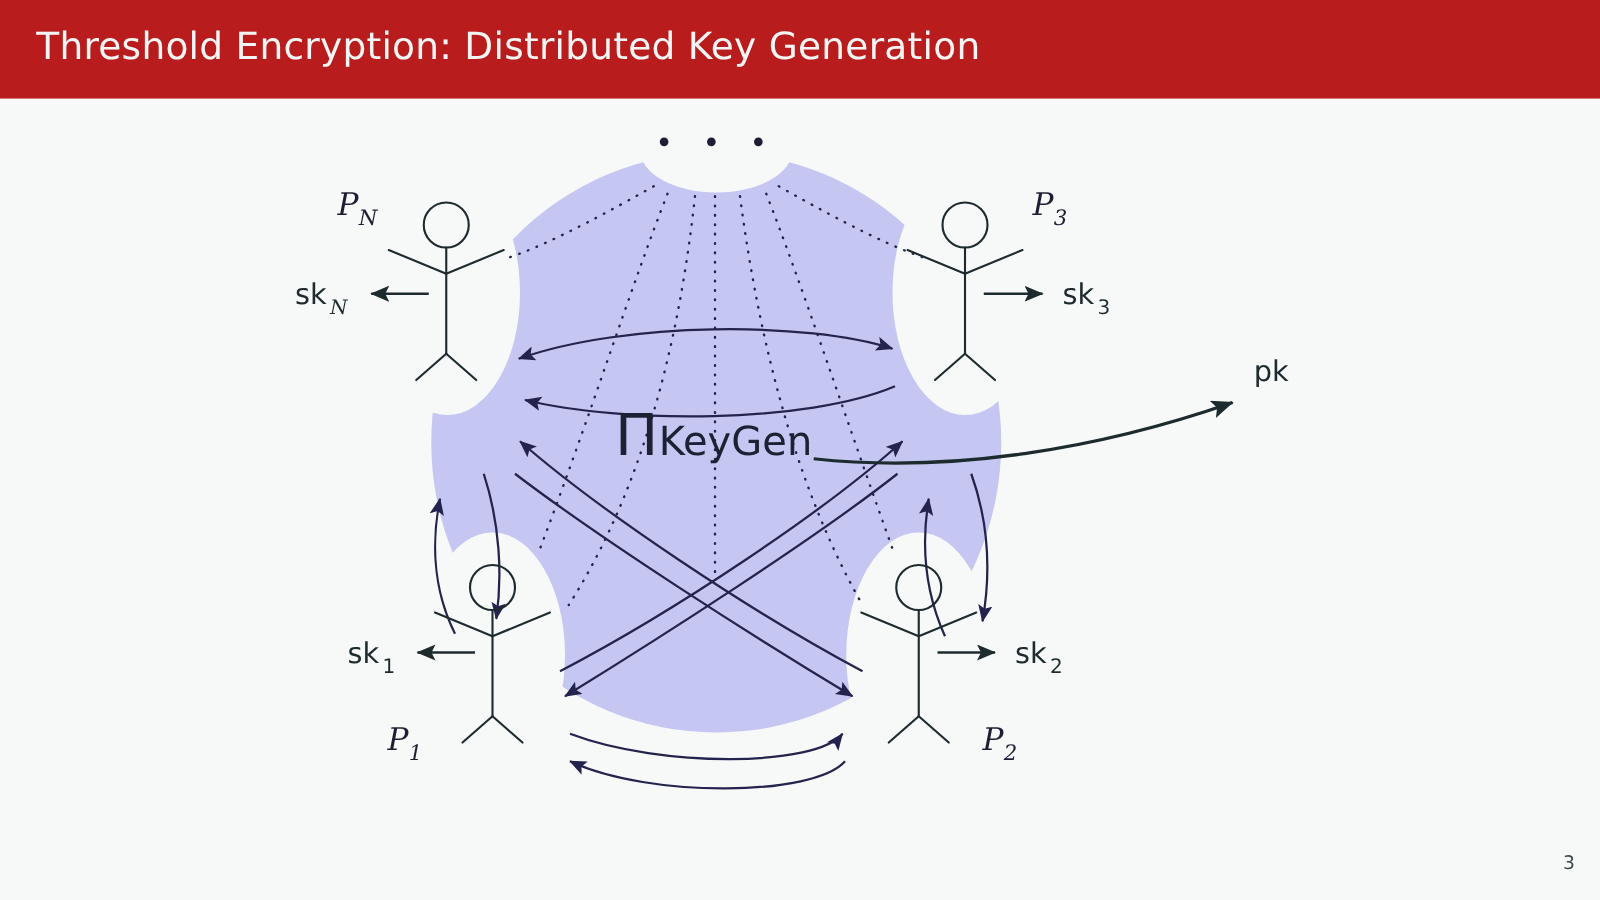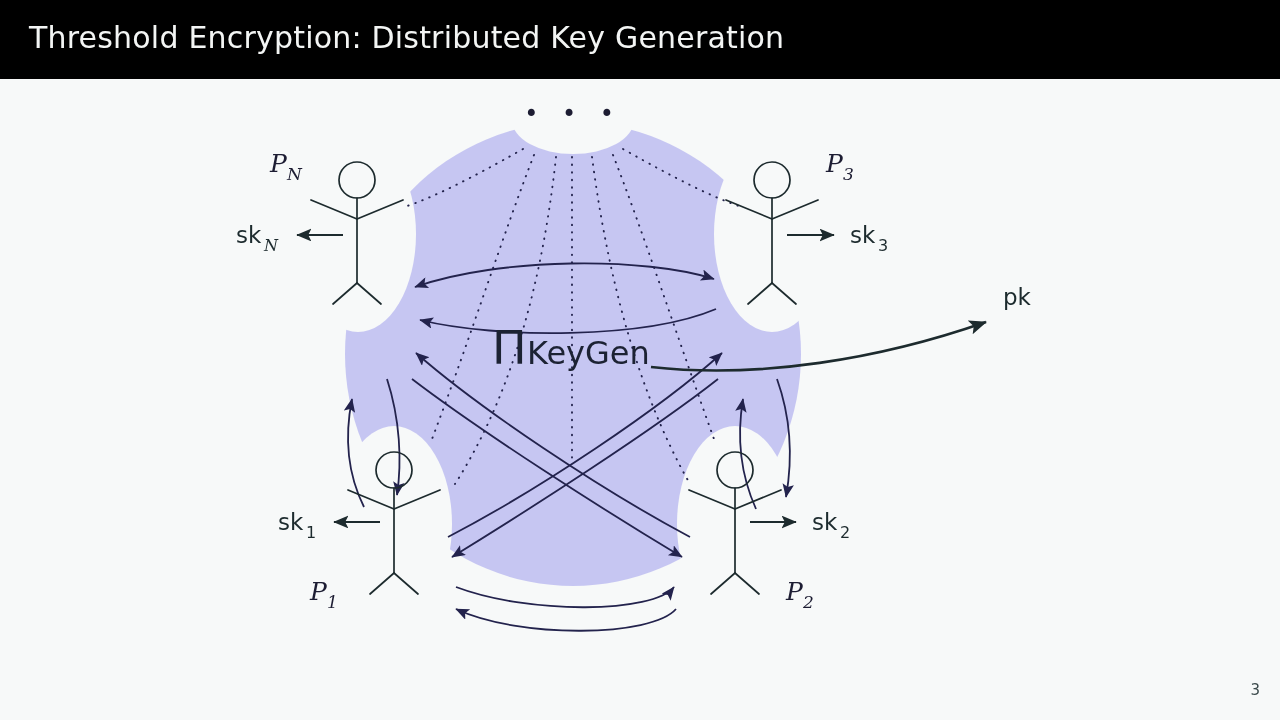--- a/index.html
+++ b/index.html
@@ -14,21 +14,21 @@
     overflow: hidden;
     position: relative;
   }
 
   
   #title-bar {
     position: absolute;
     left: 0; top: 0;
     width: 1280px;
     height: 79px;
-    background: #000000;
+    background: #b91c1c;
     box-sizing: border-box;
   }
   #title-text {
     position: absolute;
     left: 29px;
     top: 20px;
     color: #f3f5f4;
     font-family: "DejaVu Sans", sans-serif;
     font-size: 30px;
     font-weight: 400;

